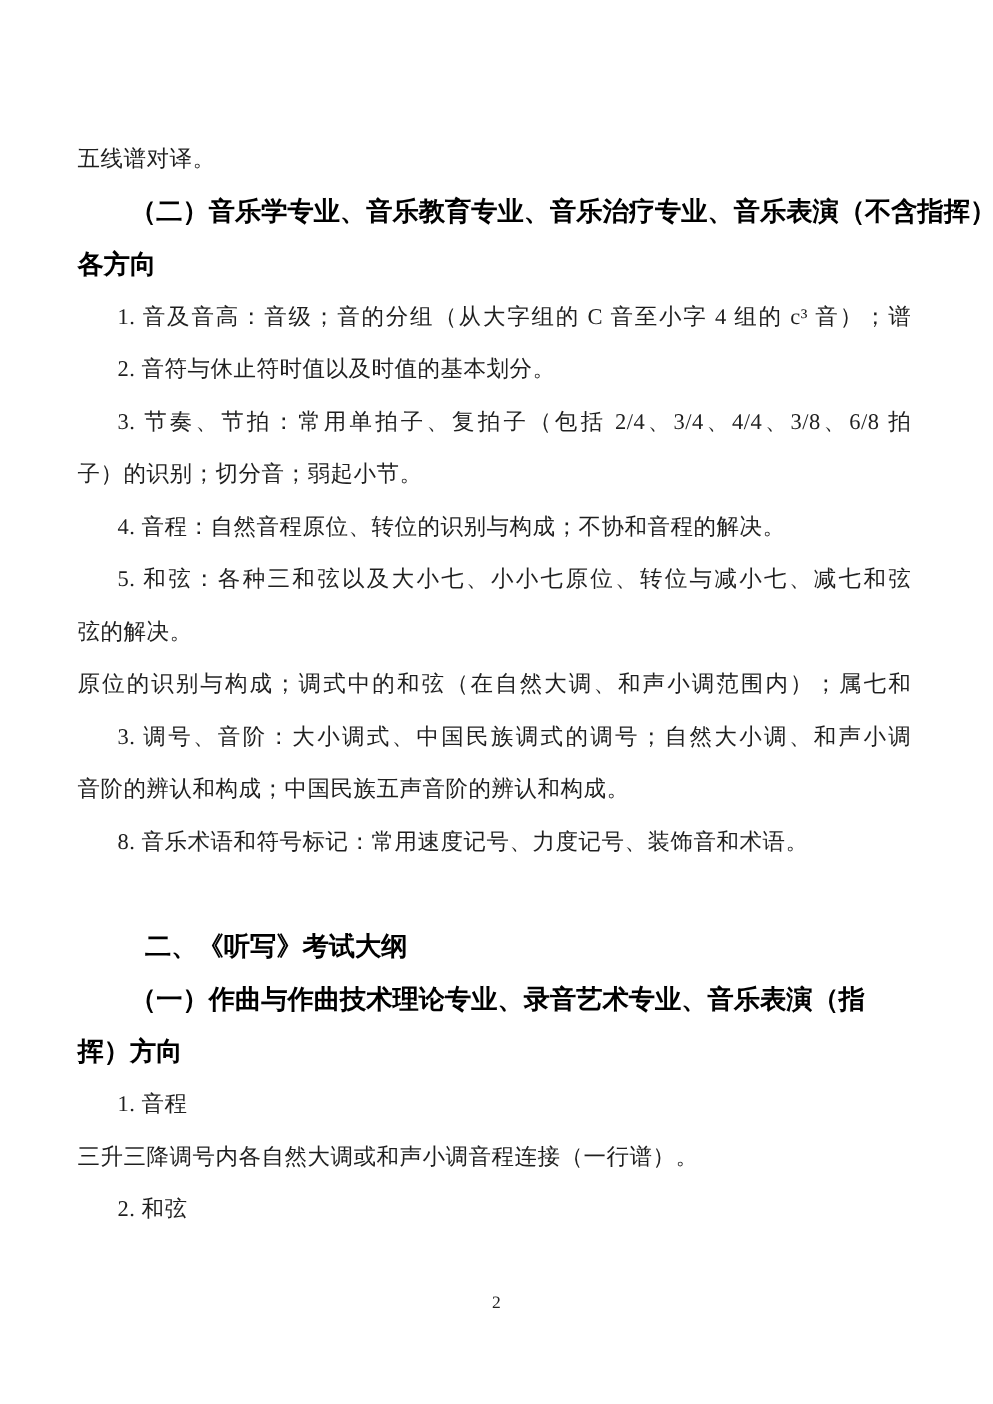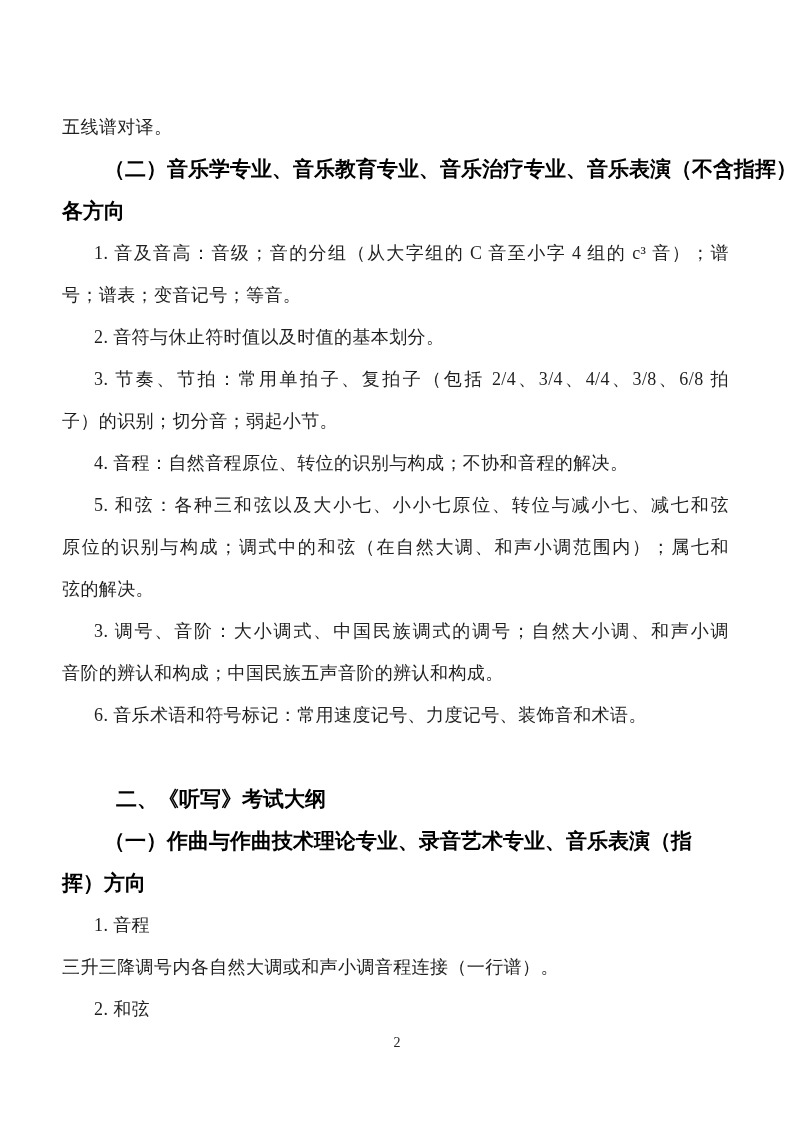--- a/index.html
+++ b/index.html
@@ -65,31 +65,30 @@
 </style>
 </head>
 <body>
 
 <div class="page">
   <div class="content">
     <p class="line">五线谱对译。</p>
     <p class="line h ind-h just">（二）音乐学专业、音乐教育专业、音乐治疗专业、音乐表演（不含指挥）</p>
     <p class="line h">各方向</p>
     <p class="line ind just">1. 音及音高：音级；音的分组（从大字组的 C 音至小字 4 组的 c³ 音）；谱</p>
-    <p class="line">号；谱表；变音记号；等音。</p>
     <p class="line ind">2. 音符与休止符时值以及时值的基本划分。</p>
     <p class="line ind just">3. 节奏、节拍：常用单拍子、复拍子（包括 2/4、3/4、4/4、3/8、6/8 拍</p>
     <p class="line">子）的识别；切分音；弱起小节。</p>
     <p class="line ind">4. 音程：自然音程原位、转位的识别与构成；不协和音程的解决。</p>
     <p class="line ind just">5. 和弦：各种三和弦以及大小七、小小七原位、转位与减小七、减七和弦</p>
+    <p class="line">弦的解决。</p>
     <p class="line just">原位的识别与构成；调式中的和弦（在自然大调、和声小调范围内）；属七和</p>
-    <p class="line">弦的解决。</p>
     <p class="line ind just">3. 调号、音阶：大小调式、中国民族调式的调号；自然大小调、和声小调</p>
     <p class="line">音阶的辨认和构成；中国民族五声音阶的辨认和构成。</p>
-    <p class="line ind">6. 音乐术语和符号标记：常用速度记号、力度记号、装饰音和术语。</p>
+    <p class="line ind">8. 音乐术语和符号标记：常用速度记号、力度记号、装饰音和术语。</p>
     <p class="line"></p>
     <p class="line h ind-h2">二、《听写》考试大纲</p>
     <p class="line h ind-h">（一）作曲与作曲技术理论专业、录音艺术专业、音乐表演（指挥）方向</p>
     <p class="line ind">1. 音程</p>
     <p class="line">三升三降调号内各自然大调或和声小调音程连接（一行谱）。</p>
     <p class="line ind">2. 和弦</p>
   </div>
 
   <div class="footer">
     <span>2</span>

